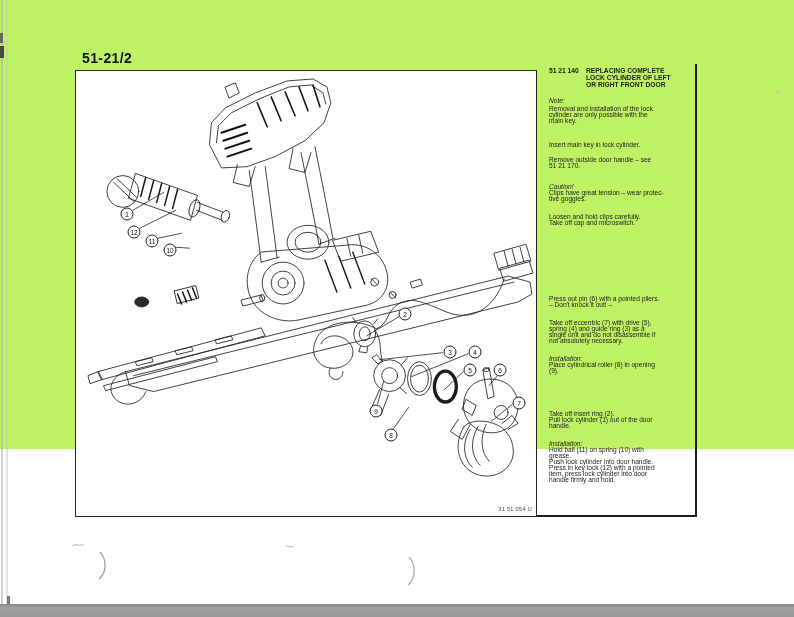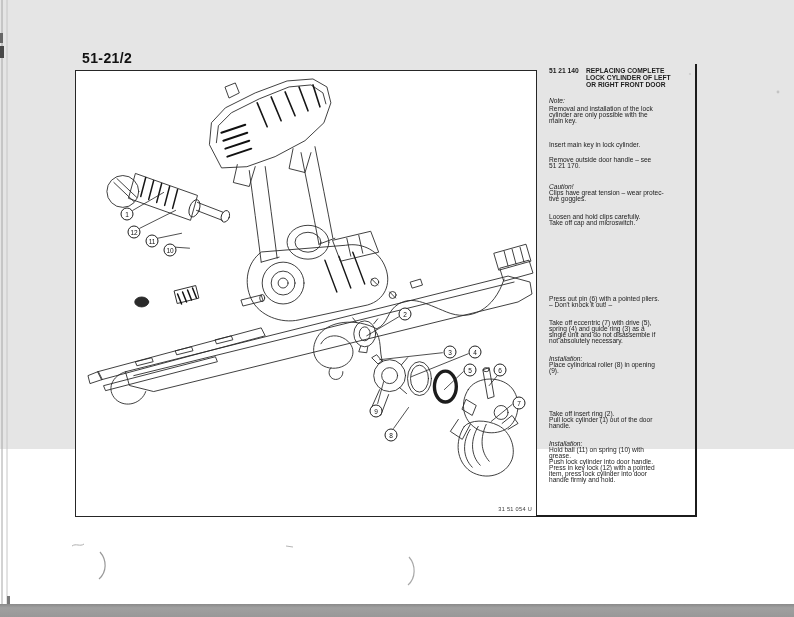--- a/index.html
+++ b/index.html
@@ -1,17 +1,17 @@
 <!DOCTYPE html>
 <html><head>
 <meta charset="utf-8">
 <style>
   html,body{margin:0;padding:0;}
   body{width:794px;height:617px;background:#ffffff;font-family:"Liberation Sans",sans-serif;overflow:hidden;}
-  .page{position:relative;width:794px;height:449px;background:#e5e5e5;}
+  .page{position:relative;width:794px;height:449px;background:#bef264;}
 
   
   .page-number{position:absolute;left:82px;top:50px;font-size:14px;font-weight:bold;color:#121212;letter-spacing:.4px;}
 
   
   .diagram-frame{position:absolute;left:75px;top:70px;width:462px;height:447px;border:1.6px solid #262626;box-sizing:border-box;background:#fff;}
   .diagram-frame svg{position:absolute;left:0;top:0;width:100%;height:100%;}
   .figure-ref{position:absolute;right:4px;bottom:4px;font-size:5.6px;color:#3a3a3a;letter-spacing:.3px;}
 
   

